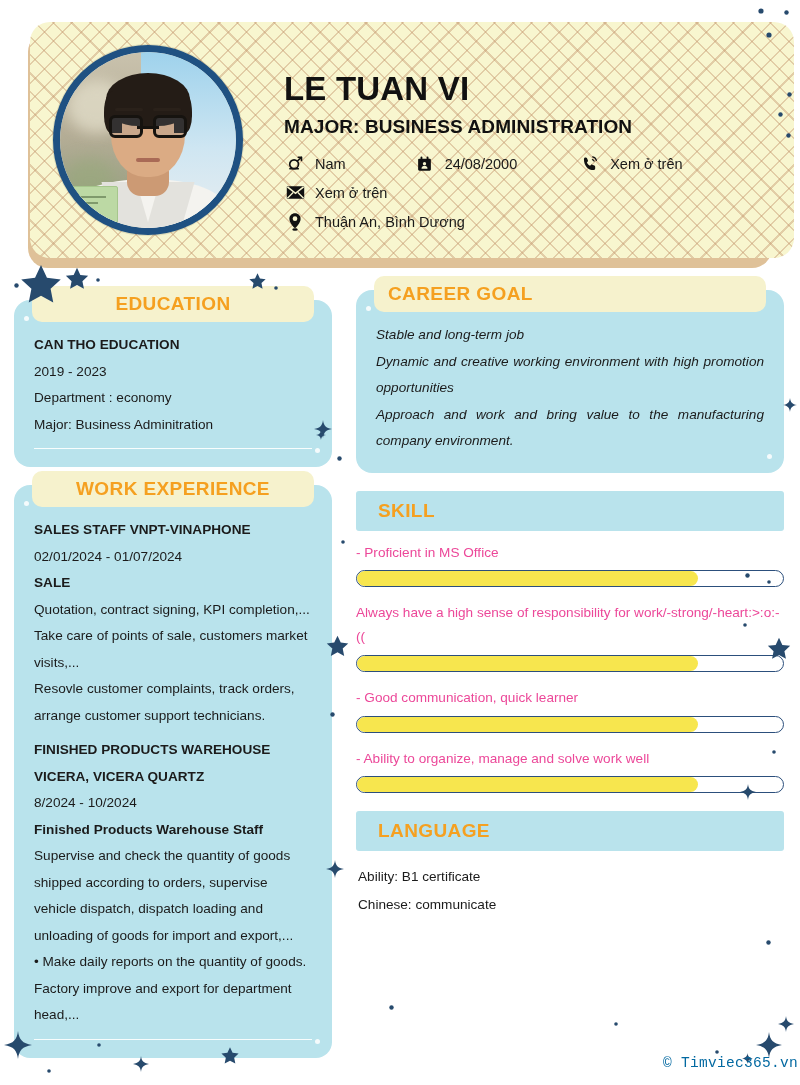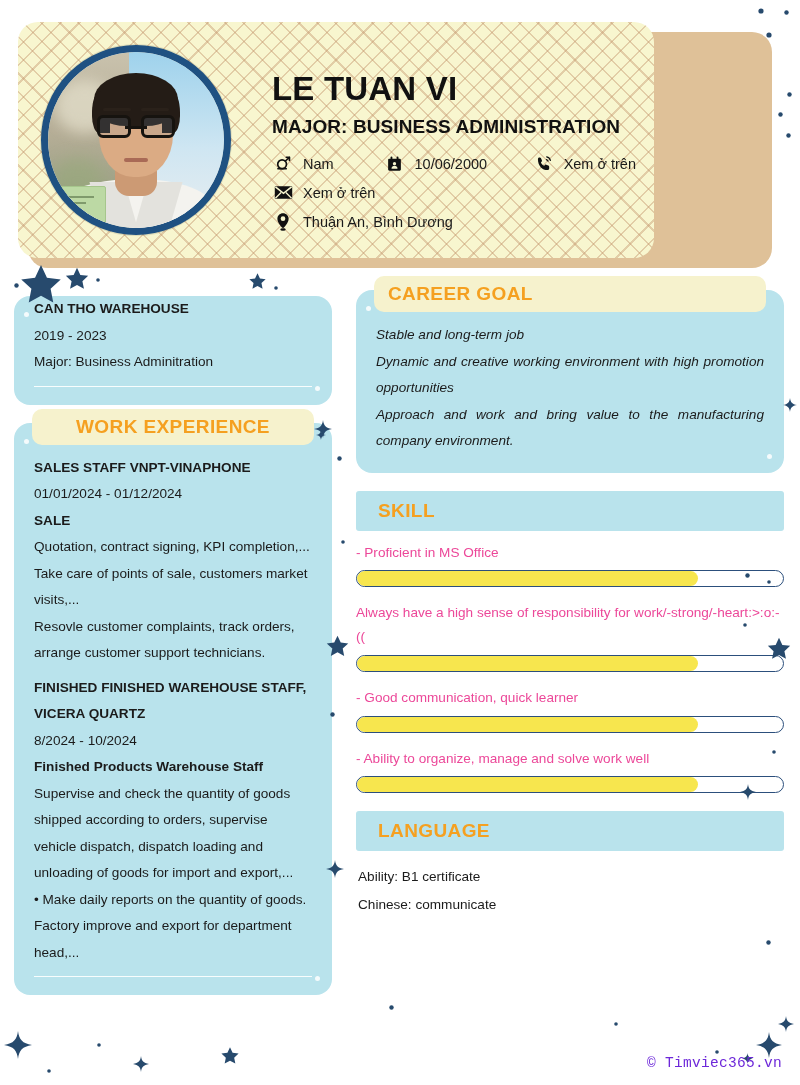--- a/index.html
+++ b/index.html
@@ -16,21 +16,21 @@
   #decor { position:absolute; inset:0; pointer-events:none; z-index:5; }
   #decor svg { position:absolute; }
 
   
   .header-wrap { position:absolute; left:18px; top:22px; width:754px; height:246px; z-index:2; }
   .header-shadow {
     position:absolute; left:10px; top:10px; width:744px; height:236px;
     background:#dfc198; border-radius:20px;
   }
   .header-card {
-    position:absolute; left:0; top:0; width:636px; height:236px;
+    position:absolute; left:12px; top:0; width:764px; height:236px;
     border-radius:20px; overflow:hidden;
     background-color:#f8f6cf;
     background-image:
       repeating-linear-gradient(45deg, rgba(196,150,110,.42) 0 1.6px, rgba(0,0,0,0) 1.6px 13px),
       repeating-linear-gradient(-45deg, rgba(196,150,110,.42) 0 1.6px, rgba(0,0,0,0) 1.6px 13px);
   }
 
   .photo-frame {
     position:absolute; left:23px; top:23px; width:190px; height:190px;
     border-radius:50%; border:7px solid #1f5182;
@@ -136,23 +136,23 @@
   .skill-bar {
     position:relative; height:17px; border:1.3px solid #2c4f7c;
     border-radius:9px; background:#fff; overflow:hidden;
   }
   .skill-fill { position:absolute; left:0; top:0; height:100%; background:#f7e64e; border-radius:9px; }
 
   .lang-body { padding:2px 0 0 2px; }
   .lang-line { font-size:13.6px; line-height:2.0; color:#1b1b1b; }
 
   .footer {
-    position:absolute; right:18px; bottom:14px;
+    position:absolute; right:2px; bottom:14px;
     font-family:"Liberation Mono", monospace;
-    font-size:14.5px; color:#6d28d9; letter-spacing:.3px; z-index:6;
+    font-size:14.5px; color:#0369a1; letter-spacing:.3px; z-index:6;
   }
 </style>
 </head>
 <body>
 
 <div id="decor">
 
   <svg style="left:18px;top:262px" width="46" height="46" viewBox="0 0 24 24">
       <path fill="#274a6d" d="M12 1.6l3.1 6.6 7.2.9-5.3 4.9 1.4 7.1L12 17.6 5.6 21.1 7 14 1.7 9.1l7.2-.9z"></path>
     </svg>
@@ -323,21 +323,21 @@
           <div class="c-item">
             <span class="ci">
               <svg width="17" height="18" viewBox="0 0 24 24">
                   <rect x="3" y="4.5" width="18" height="17" rx="1.6" fill="#111"></rect>
                   <rect x="6.4" y="1.5" width="2.6" height="5" rx="1.2" fill="#111"></rect>
                   <rect x="15" y="1.5" width="2.6" height="5" rx="1.2" fill="#111"></rect>
                   <circle cx="12" cy="11.5" r="2.3" fill="#f8f6cf"></circle>
                   <path d="M7.8 18.6c0-2.6 1.9-4 4.2-4s4.2 1.4 4.2 4z" fill="#f8f6cf"></path>
                 </svg>
             </span>
-            <span class="lbl">10/06/2000</span>
+            <span class="lbl">24/08/2000</span>
           </div>
           <div class="gap-b"></div>
           <div class="c-item">
             <span class="ci">
               <svg width="18" height="18" viewBox="0 0 24 24">
                   <path d="M6.4 3.2c.8 0 1.3.4 1.6 1.1l1.2 2.8c.3.7.1 1.3-.4 1.8l-1 1c.9 1.9 2.5 3.5 4.4 4.4l1-1c.5-.5 1.1-.7 1.8-.4l2.8 1.2c.7.3 1.1.8 1.1 1.6v2.4c0 1.1-.9 2-2 2C9.6 20.1 3.9 14.4 3.9 5.2c0-1.1.9-2 2-2z" fill="#111"></path>
                   <path d="M15.6 2.6a6.3 6.3 0 014.9 4.6" stroke="#111" stroke-width="1.7" fill="none" stroke-linecap="round"></path>
                   <path d="M15.2 6.1a3 3 0 012.2 2.1" stroke="#111" stroke-width="1.6" fill="none" stroke-linecap="round"></path>
                 </svg>
             </span>
@@ -371,43 +371,45 @@
           </div>
         </div>
       </div>
     </div>
   </div>
 </div>
 
 <div class="col-left">
 
   <div class="panel sky-dots">
+    <div class="sec-title-cream">EDUCATION</div>
     <div class="panel-body">
-      <div class="line b">CAN THO WAREHOUSE</div>
+      <div class="line b">CAN THO EDUCATION</div>
       <div class="line">2019 - 2023</div>
+      <div class="line">Department : economy</div>
       <div class="line">Major: Business Adminitration</div>
       <div class="divider"></div>
     </div>
   </div>
 
   <div class="panel sky-dots">
     <div class="sec-title-cream">WORK EXPERIENCE</div>
     <div class="panel-body">
 
       <div class="entry">
         <div class="line b">SALES STAFF VNPT-VINAPHONE</div>
-        <div class="line">01/01/2024 - 01/12/2024</div>
+        <div class="line">02/01/2024 - 01/07/2024</div>
         <div class="line b">SALE</div>
         <div class="line">Quotation, contract signing, KPI completion,...</div>
         <div class="line">Take care of points of sale, customers market visits,...</div>
         <div class="line">Resovle customer complaints, track orders, arrange customer support technicians.</div>
       </div>
 
       <div class="entry">
-        <div class="line b">FINISHED FINISHED WAREHOUSE STAFF, VICERA QUARTZ</div>
+        <div class="line b">FINISHED PRODUCTS WAREHOUSE VICERA, VICERA QUARTZ</div>
         <div class="line">8/2024 - 10/2024</div>
         <div class="line b">Finished Products Warehouse Staff</div>
         <div class="line">Supervise and check the quantity of goods shipped according to orders, supervise vehicle dispatch, dispatch loading and unloading of goods for import and export,...</div>
         <div class="line">• Make daily reports on the quantity of goods. Factory improve and export for department head,...</div>
       </div>
 
       <div class="divider"></div>
     </div>
   </div>
 

